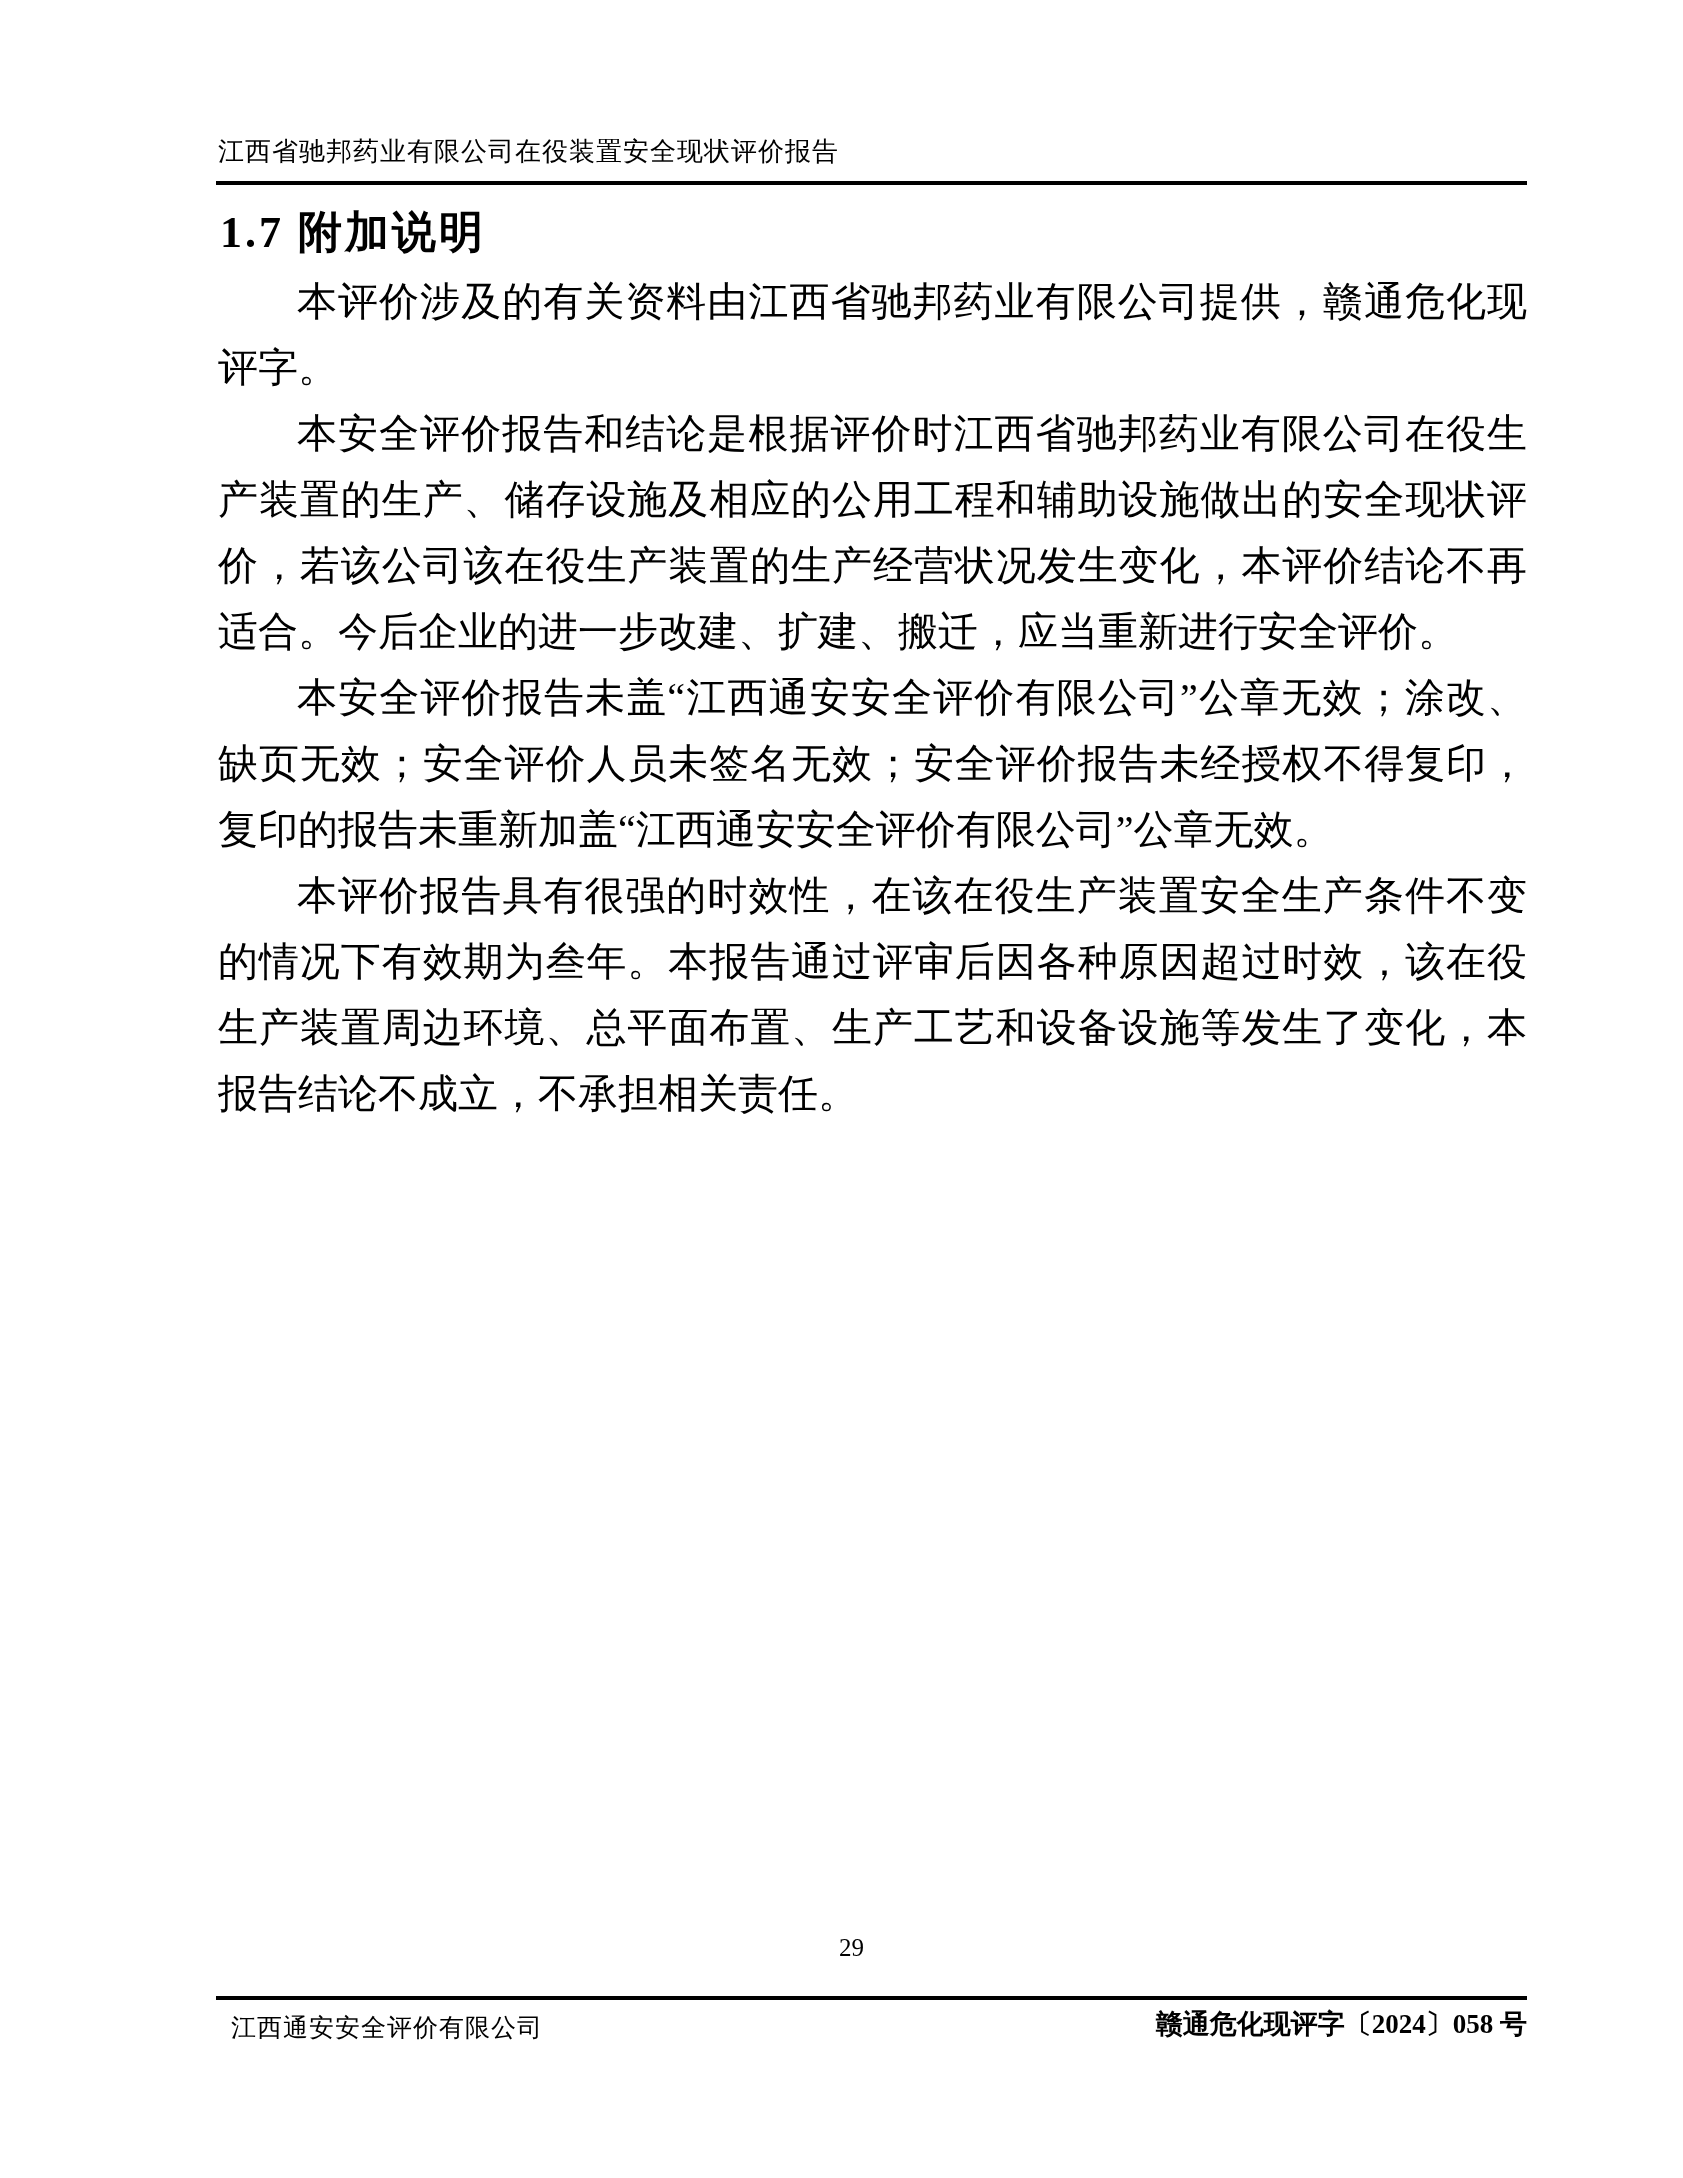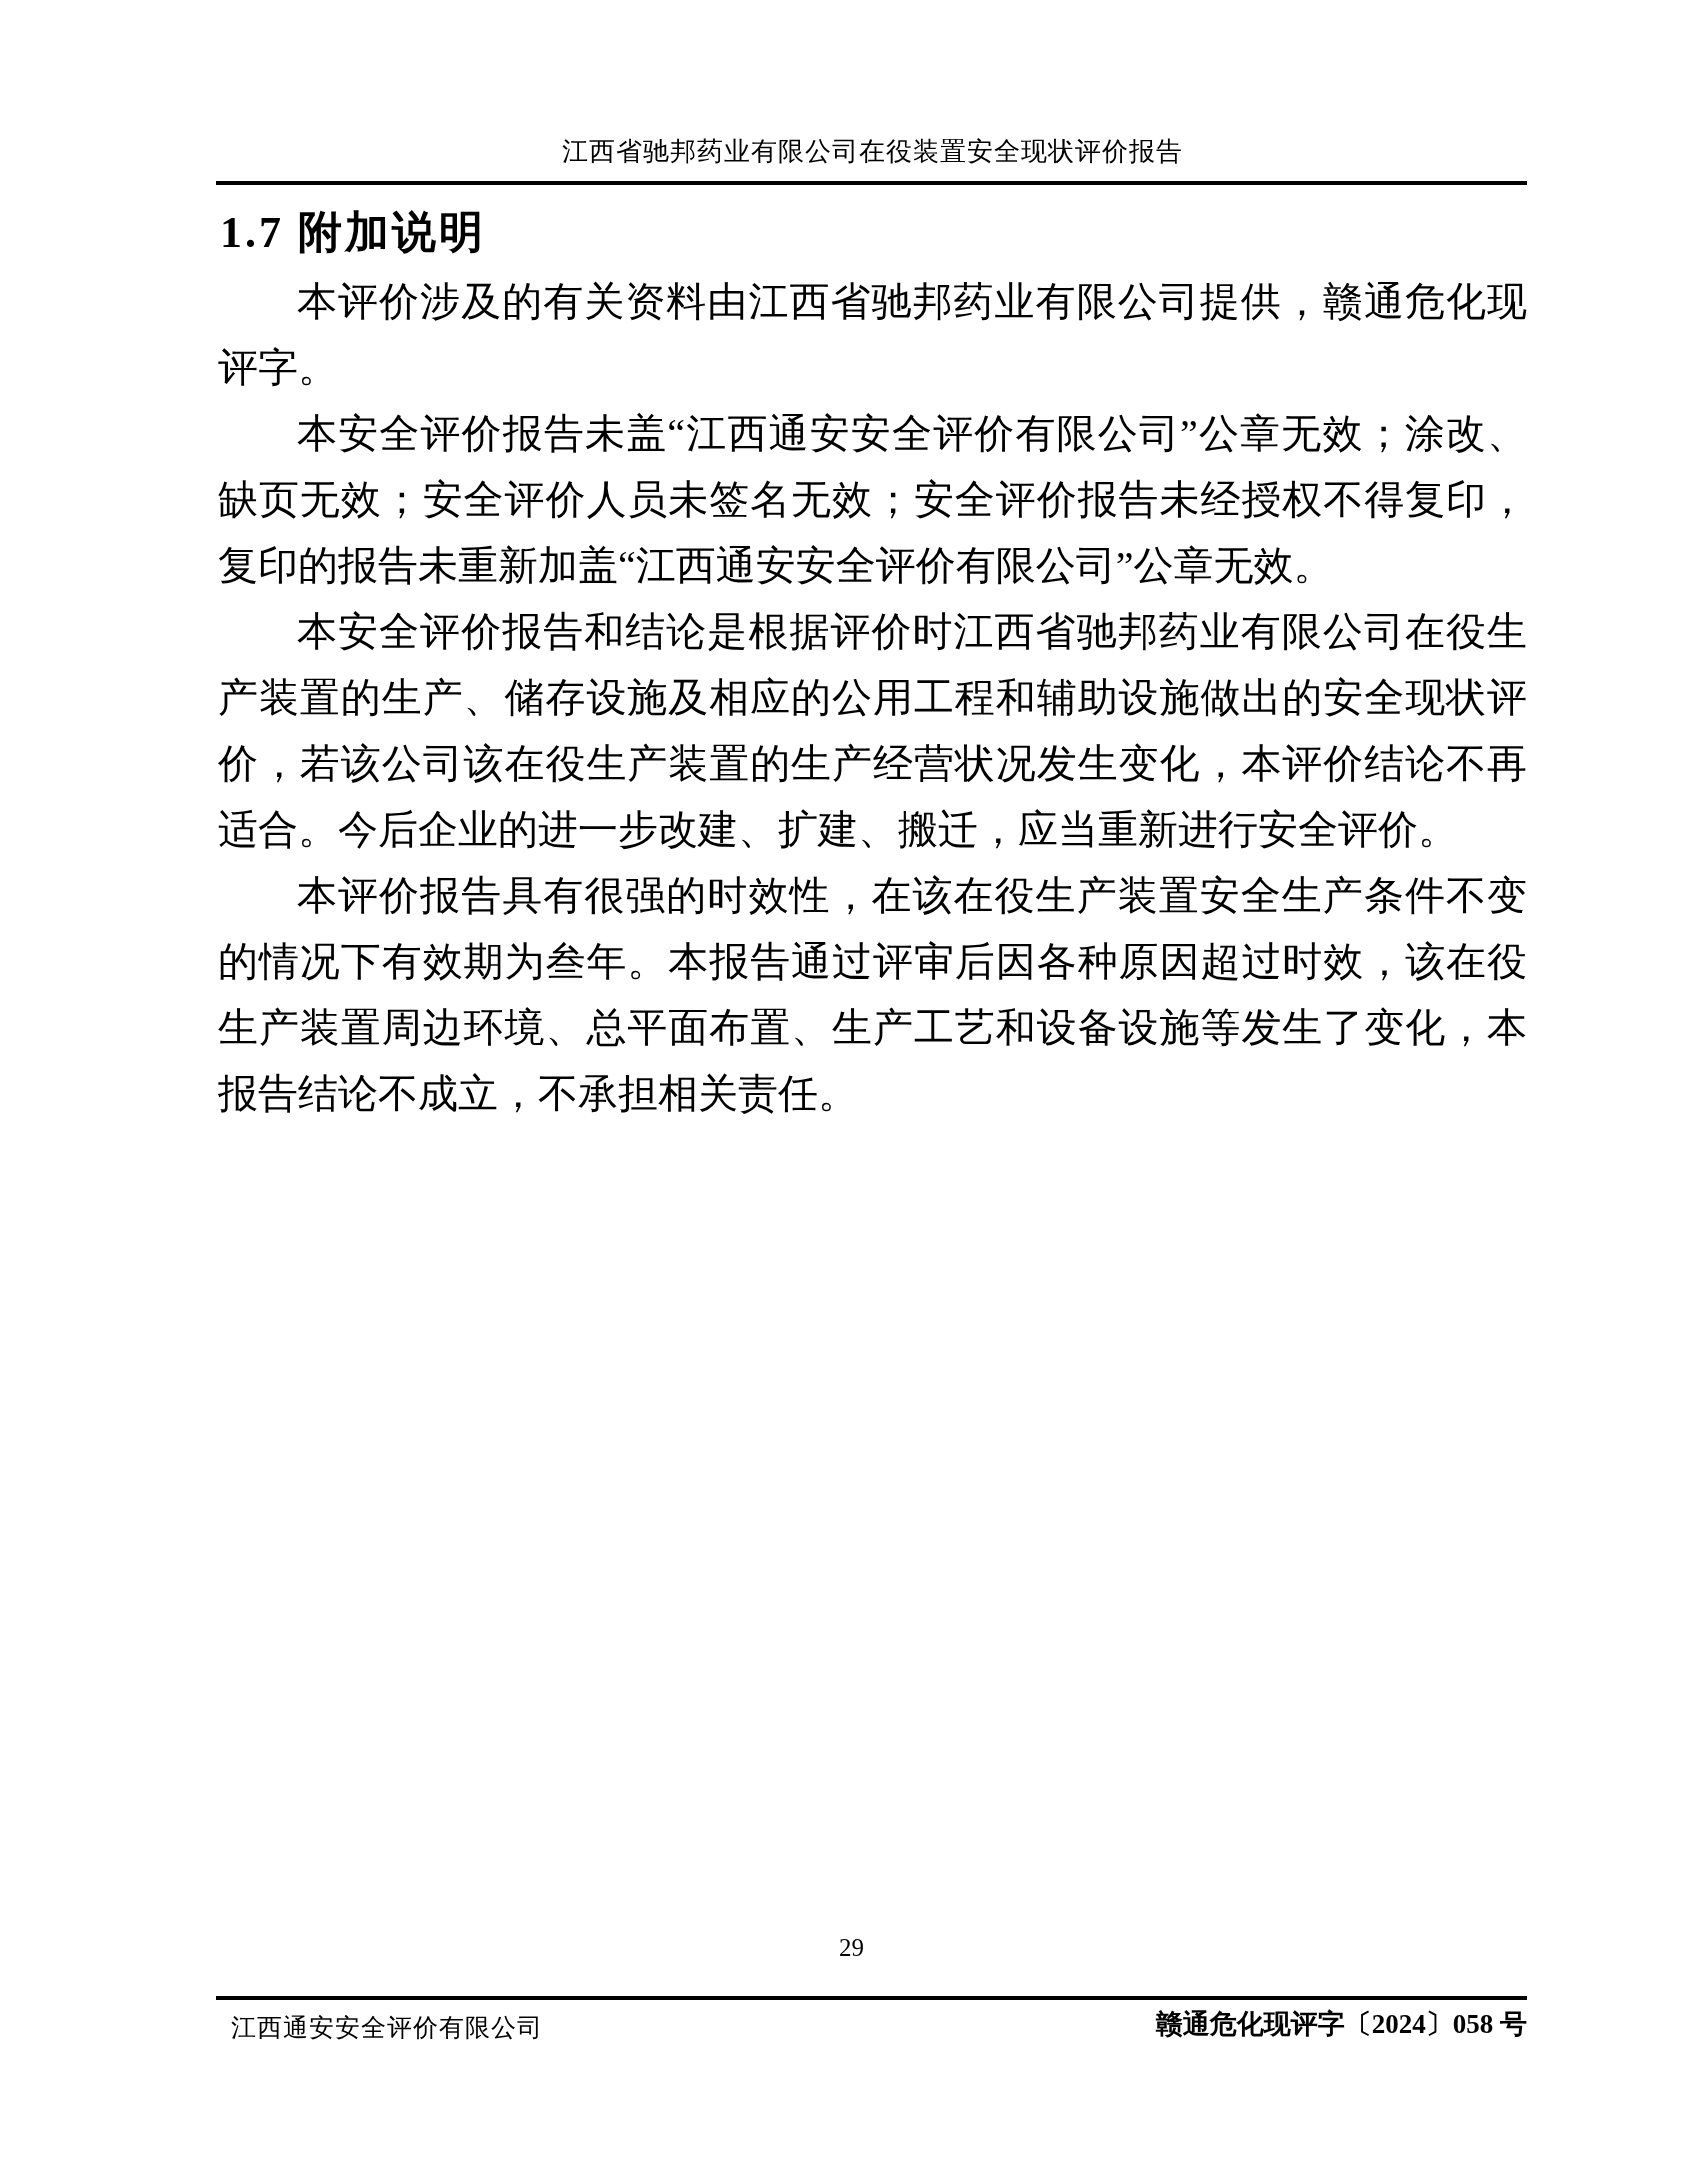--- a/index.html
+++ b/index.html
@@ -15,21 +15,21 @@
     color: #000000;
     font-family: "Liberation Serif", "DejaVu Serif", serif;
     overflow: hidden;
   }
   
   .header-title {
     position: absolute;
     top: 136px;
     left: 218px;
     width: 1309px;
-    text-align: center;
+    text-align: left;
     font-size: 26px;
     line-height: 32px;
     letter-spacing: 1px;
     color: #000000;
   }
   .header-rule {
     position: absolute;
     top: 181px;
     left: 216px;
     width: 1311px;
@@ -104,22 +104,22 @@
 
 <div class="page">
 
   <div class="header-title">江西省驰邦药业有限公司在役装置安全现状评价报告</div>
   <div class="header-rule"></div>
 
   <h1 class="section-heading">1.7 附加说明</h1>
 
   <div class="body-text">
     <p>本评价涉及的有关资料由江西省驰邦药业有限公司提供，赣通危化现评字。</p>
+    <p>本安全评价报告和结论是根据评价时江西省驰邦药业有限公司在役生产装置的生产、储存设施及相应的公用工程和辅助设施做出的安全现状评价，若该公司该在役生产装置的生产经营状况发生变化，本评价结论不再适合。今后企业的进一步改建、扩建、搬迁，应当重新进行安全评价。</p>
     <p>本安全评价报告未盖“江西通安安全评价有限公司”公章无效；涂改、缺页无效；安全评价人员未签名无效；安全评价报告未经授权不得复印，复印的报告未重新加盖“江西通安安全评价有限公司”公章无效。</p>
-    <p>本安全评价报告和结论是根据评价时江西省驰邦药业有限公司在役生产装置的生产、储存设施及相应的公用工程和辅助设施做出的安全现状评价，若该公司该在役生产装置的生产经营状况发生变化，本评价结论不再适合。今后企业的进一步改建、扩建、搬迁，应当重新进行安全评价。</p>
     <p>本评价报告具有很强的时效性，在该在役生产装置安全生产条件不变的情况下有效期为叁年。本报告通过评审后因各种原因超过时效，该在役生产装置周边环境、总平面布置、生产工艺和设备设施等发生了变化，本报告结论不成立，不承担相关责任。</p>
   </div>
 
   <div class="footer-rule"></div>
   <div class="footer-company">江西通安安全评价有限公司</div>
   <div class="footer-page-number">29</div>
   <div class="footer-doc-number">赣通危化现评字〔2024〕058 号</div>
 
 </div>
 

